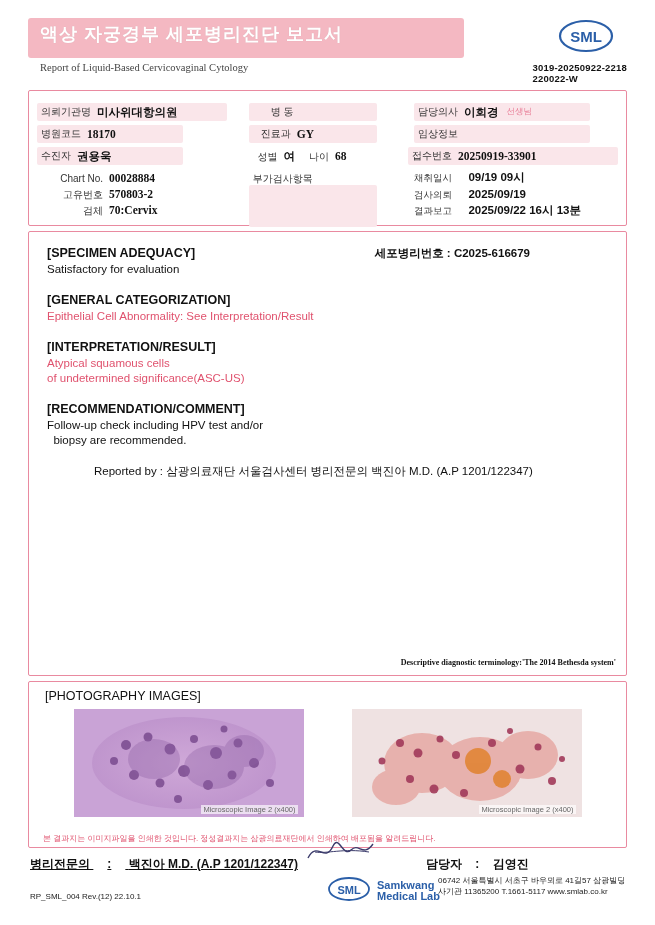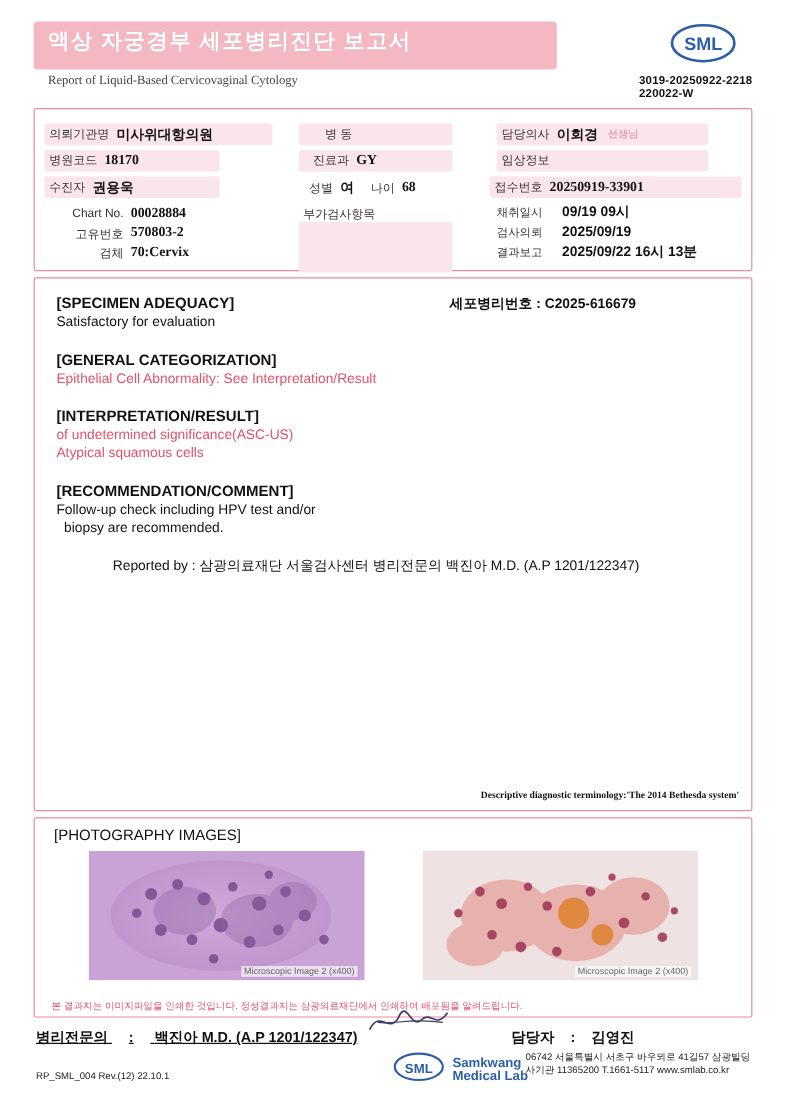--- a/index.html
+++ b/index.html
@@ -415,22 +415,22 @@
     </div>
 
     <div class="sec-head">[SPECIMEN ADEQUACY]</div>
     <div class="sec-body">Satisfactory for evaluation</div>
 
     <div class="sec-head">[GENERAL CATEGORIZATION]</div>
     <div class="sec-body pink">Epithelial Cell Abnormality: See Interpretation/Result</div>
 
     <div class="sec-head">[INTERPRETATION/RESULT]</div>
     <div class="sec-body pink">
+      <div>Atypical squamous cells</div>
       <div>of undetermined significance(ASC-US)</div>
-      <div>Atypical squamous cells</div>
     </div>
 
     <div class="sec-head">[RECOMMENDATION/COMMENT]</div>
     <div class="sec-body">
       <div>Follow-up check including HPV test and/or</div>
       <div style="white-space:pre">  biopsy are recommended.</div>
     </div>
 
     <div class="reported">Reported by : 삼광의료재단 서울검사센터 병리전문의 백진아 M.D. (A.P 1201/122347)</div>
 

